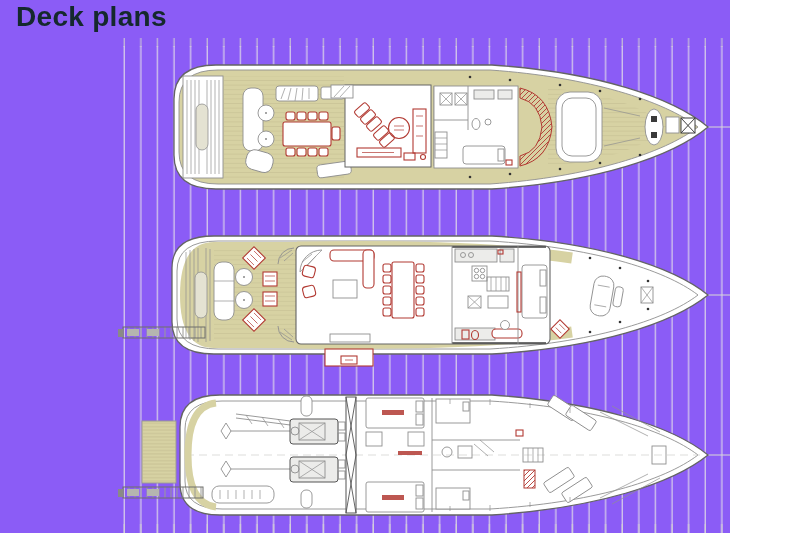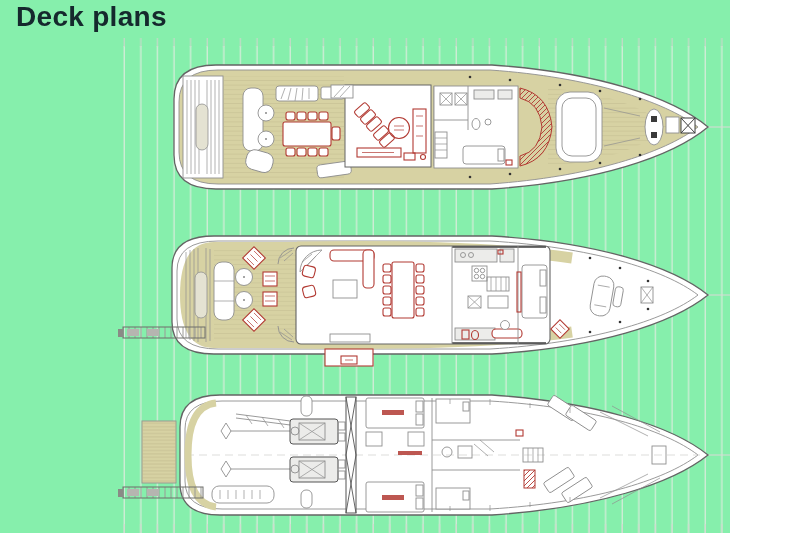--- a/index.html
+++ b/index.html
@@ -1,16 +1,16 @@
 <!DOCTYPE html>
 <html style="--title: #15292d; --background: #ffffff; --deck: #d7d2a3; --deck-line: #b9b287; --outline: #646464; --detail: #8f8f8f; --red: #b23a33; --grid: #ebebe7; --grid-tick: #d4d4cf;"><head>
 <meta charset="utf-8">
 <style>
   html,body{margin:0;padding:0;background:#fff;}
-  #stage{position:relative;width:730px;height:533px;overflow:hidden;background:#86efac;
+  #stage{position:relative;width:730px;height:533px;overflow:hidden;background:#8b5cf6;
          font-family:"Liberation Sans", sans-serif;}
   #title{position:absolute;left:16px;top:1px;font-size:28px;font-weight:700;
          letter-spacing:.3px;color:var(--title,#15292d);}
   svg{position:absolute;left:0;top:0;}
   
   .hull{fill:#fff;stroke:var(--outline,#646464);stroke-width:1.3;}
   .deckfill{fill:var(--deck,#d7d2a3);stroke:var(--detail,#8f8f8f);stroke-width:.9;}
   .tan{fill:var(--deck,#d7d2a3);}
   .tanline{fill:none;stroke:var(--deck,#d7d2a3);}
   .w{fill:#fff;stroke:var(--detail,#8f8f8f);stroke-width:.9;}

